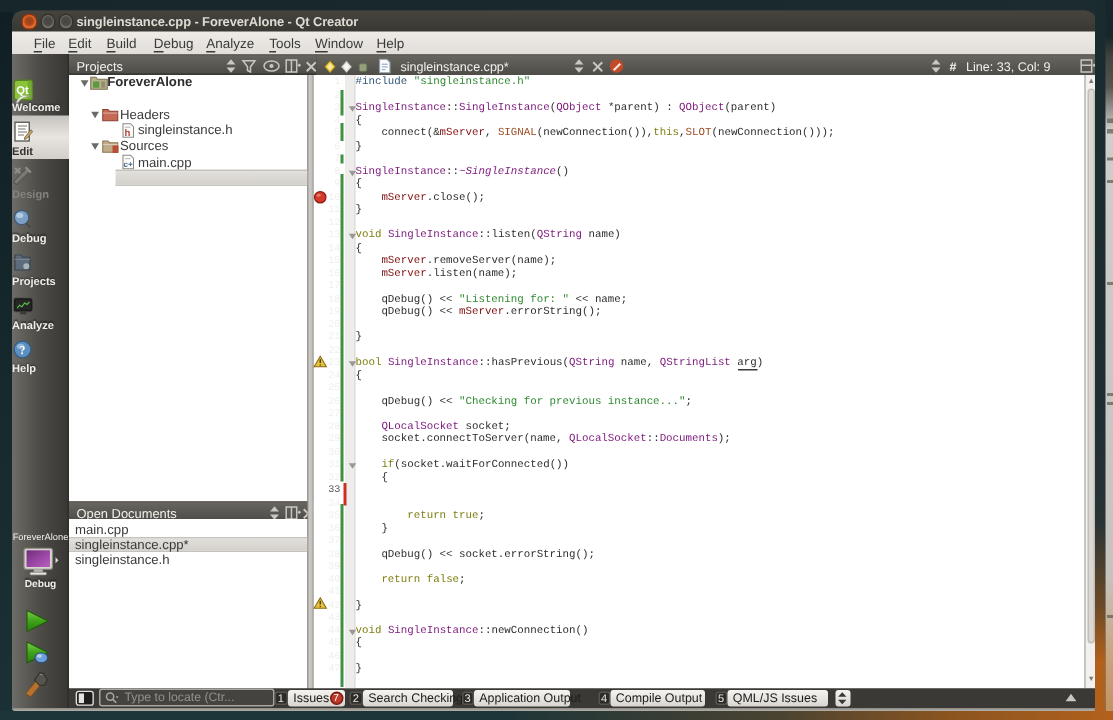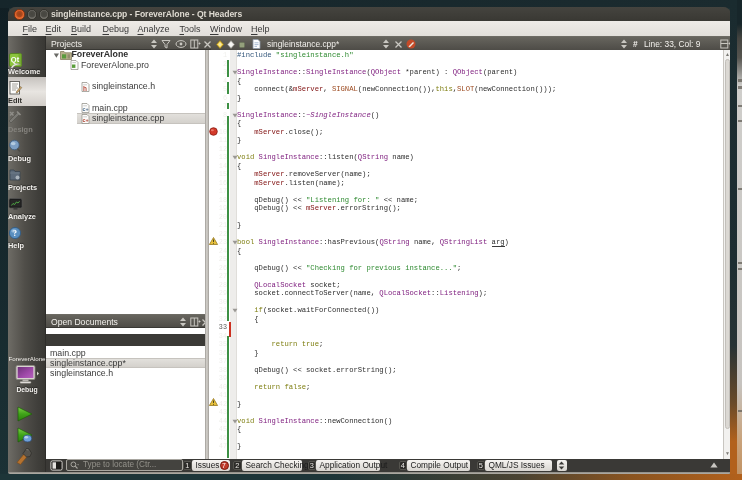--- a/index.html
+++ b/index.html
@@ -72,21 +72,21 @@
 </style>
 </head>
 <body>
 <div class="abs" id="desk-left"></div>
 <div class="abs" id="desk-top"></div>
 <div class="abs" id="win"></div>
 <div class="abs" id="titlebar"></div>
 <div class="abs wbtn" id="btn-close"></div>
 <div class="abs wbtn" id="btn-min"></div>
 <div class="abs wbtn" id="btn-max"></div>
-<div class="abs" id="title">singleinstance.cpp - ForeverAlone - Qt Headers</div>
+<div class="abs" id="title">singleinstance.cpp - ForeverAlone - Qt Creator</div>
 <div class="abs" id="menubar">
   <span style="left:14.5px"><span class="mn">F</span>ile</span>
   <span style="left:37.5px"><span class="mn">E</span>dit</span>
   <span style="left:63px"><span class="mn">B</span>uild</span>
   <span style="left:94.5px"><span class="mn">D</span>ebug</span>
   <span style="left:129.5px"><span class="mn">A</span>nalyze</span>
   <span style="left:171.5px"><span class="mn">T</span>ools</span>
   <span style="left:202px"><span class="mn">W</span>indow</span>
   <span style="left:243px"><span class="mn">H</span>elp</span>
 </div>
@@ -218,55 +218,62 @@
       <svg width="7" height="7" style="position:absolute;left:6.5px;top:2.5px" viewBox="0 0 7 7">
 <path d="M0.8 1.5 L6 1.5 L3.4 5.8 Z" fill="#6a6a66"></path>
       </svg>
       <svg width="12" height="10" style="position:absolute;left:14px;top:0.5px" viewBox="0 0 12 10">
 <path d="M0.5 1.5 L4 1.5 L5 2.8 L11.5 2.8 L11.5 9.5 L0.5 9.5 Z" fill="#b8b08c" stroke="#7a7252" stroke-width="0.7"></path>
 <rect x="2" y="4.3" width="4.2" height="4.2" fill="#5a9a3e"></rect>
 <rect x="7.5" y="4.3" width="2.5" height="4.2" fill="#8a8468" opacity="0.8"></rect>
       </svg>
       <span style="position:absolute;left:25.5px;font-weight:bold;color:#2e2e2e">ForeverAlone</span>
     </div>
-    <div class="trow" style="left:0;top:9.950000000000001px;width:158.5px">
-      <svg width="9" height="10" style="position:absolute;left:24px;top:0.5px" viewBox="0 0 9 10">
-<path d="M1 0.5 L6 0.5 L8 2.5 L8 9.5 L1 9.5 Z" fill="#fdfdfc" stroke="#8a8880" stroke-width="0.7"></path>
-<rect x="2" y="4.5" width="3.4" height="3.4" fill="#5a9e3a"></rect>
-        <line x1="2.4" y1="2.6" x2="6" y2="2.6" stroke="#aaa" stroke-width="0.6"></line>
-      </svg>
-      <span style="position:absolute;left:35px">ForeverAlone.pro</span>
+    <div class="trow" style="left:0;top:20.6px;width:158.5px">
+      <svg width="7" height="7" style="position:absolute;left:14px;top:2.5px" viewBox="0 0 7 7">
+<path d="M0.8 1.5 L6 1.5 L3.4 5.8 Z" fill="#6a6a66"></path>
+      </svg>
+      <svg width="11" height="9" style="position:absolute;left:21.5px;top:1.5px" viewBox="0 0 11 9">
+<path d="M0.5 1 L4 1 L5 2.2 L10.5 2.2 L10.5 8.5 L0.5 8.5 Z" fill="#c46a55" stroke="#8a4030" stroke-width="0.7"></path>
+<path d="M0.5 3.4 L10.5 3.4" stroke="#ffffff" stroke-width="0.6" opacity="0.5"></path>
+      </svg>
+      <span style="position:absolute;left:34px">Headers</span>
     </div>
     <div class="trow" style="left:0;top:31.250000000000004px;width:158.5px">
       <svg width="9" height="10" style="position:absolute;left:35px;top:0.5px" viewBox="0 0 9 10">
 <path d="M1 0.5 L6 0.5 L8 2.5 L8 9.5 L1 9.5 Z" fill="#fdfdfc" stroke="#8a8880" stroke-width="0.7"></path>
 <text x="2" y="8.6" font-size="6.4" font-weight="bold" fill="#b04030" font-family="Liberation Sans">h</text>
         <line x1="2.2" y1="2.8" x2="6" y2="2.8" stroke="#aaa" stroke-width="0.6"></line>
       </svg>
       <span style="position:absolute;left:46px">singleinstance.h</span>
     </div>
+    <div class="trow" style="left:0;top:41.9px;width:158.5px">
+      <svg width="7" height="7" style="position:absolute;left:14px;top:2.5px" viewBox="0 0 7 7">
+<path d="M0.8 1.5 L6 1.5 L3.4 5.8 Z" fill="#6a6a66"></path>
+      </svg>
+      <svg width="11" height="9" style="position:absolute;left:21.5px;top:1.5px" viewBox="0 0 11 9">
+<path d="M0.5 1 L4 1 L5 2.2 L10.5 2.2 L10.5 8.5 L0.5 8.5 Z" fill="#c0ab88" stroke="#8a7550" stroke-width="0.7"></path>
+<path d="M0.5 3.4 L10.5 3.4" stroke="#ffffff" stroke-width="0.6" opacity="0.5"></path>
+      </svg>
+      <svg width="4" height="5" style="position:absolute;left:29px;top:5px" viewBox="0 0 4 5">
+        <rect width="4" height="5" fill="#b85038" rx="0.5"></rect>
+      </svg>
+      <span style="position:absolute;left:34px">Sources</span>
+    </div>
     <div class="trow" style="left:0;top:52.55px;width:158.5px">
       <svg width="9" height="10" style="position:absolute;left:35px;top:0.5px" viewBox="0 0 9 10">
 <path d="M1 0.5 L6 0.5 L8 2.5 L8 9.5 L1 9.5 Z" fill="#fdfdfc" stroke="#8a8880" stroke-width="0.7"></path>
 <text x="1.4" y="8.4" font-size="5.4" font-weight="bold" fill="#4a6a8a" font-family="Liberation Sans">c+</text>
         <line x1="2.2" y1="2.8" x2="6" y2="2.8" stroke="#aaa" stroke-width="0.6"></line>
       </svg>
       <span style="position:absolute;left:46px">main.cpp</span>
     </div>
     <div class="trow" style="left:31px;top:63.400000000000006px;width:127.5px;background:linear-gradient(#e2e0dc,#d4d1cc);border-top:0.5px solid #c6c3be;border-bottom:0.5px solid #c6c3be"></div>
-    <div class="trow" style="left:0;top:63.2px;width:158.5px">
-      <svg width="9" height="10" style="position:absolute;left:35px;top:0.5px" viewBox="0 0 9 10">
-<path d="M1 0.5 L6 0.5 L8 2.5 L8 9.5 L1 9.5 Z" fill="#fdfdfc" stroke="#8a8880" stroke-width="0.7"></path>
-<text x="1.4" y="8.4" font-size="5.4" font-weight="bold" fill="#b04030" font-family="Liberation Sans">c+</text>
-        <line x1="2.2" y1="2.8" x2="6" y2="2.8" stroke="#aaa" stroke-width="0.6"></line>
-      </svg>
-      <span style="position:absolute;left:46px">singleinstance.cpp</span>
-    </div>
-  </div>
-<div class="abs phead" style="top:314px">
+  </div>
+<div class="abs phead" style="top:334px">
     <span class="phd-t">Open Documents</span>
     <svg width="8" height="10" style="left:133px;top:2px" viewBox="0 0 8 10">
 <path d="M4 0.5 L7 4 L1 4 Z" fill="#c9c7c1"></path>
       <path d="M4 9.5 L7 6 L1 6 Z" fill="#c9c7c1"></path>
     </svg>
     <svg width="11" height="10" style="left:143.5px;top:2px" viewBox="0 0 11 10">
 <rect x="0.8" y="1" width="7" height="8" fill="none" stroke="#c9c7c1" stroke-width="1"></rect>
 <line x1="4.3" y1="1" x2="4.3" y2="9" stroke="#c9c7c1" stroke-width="1"></line>
 <path d="M8.5 4.5 L10.5 4.5 M9.5 3.5 L9.5 5.5" stroke="#c9c7c1" stroke-width="0.9"></path>
     </svg>
@@ -345,21 +352,21 @@
     qDebug() &lt;&lt; <span class="f">mServer</span>.errorString();
 
 }
 
 <span class="k">bool</span> <span class="t">SingleInstance</span>::hasPrevious(<span class="t">QString</span> name, <span class="t">QStringList</span> <span class="u">arg</span>)
 {
 
     qDebug() &lt;&lt; <span class="s">"Checking for previous instance..."</span>;
 
     <span class="t">QLocalSocket</span> socket;
-    socket.connectToServer(name, <span class="t">QLocalSocket</span>::<span class="t">Listening</span>);
+    socket.connectToServer(name, <span class="t">QLocalSocket</span>::<span class="t">Documents</span>);
 
     <span class="k">if</span>(socket.waitForConnected())
     {
 
 
         <span class="k">return</span> <span class="k">true</span>;
     }
 
     qDebug() &lt;&lt; socket.errorString();
 

